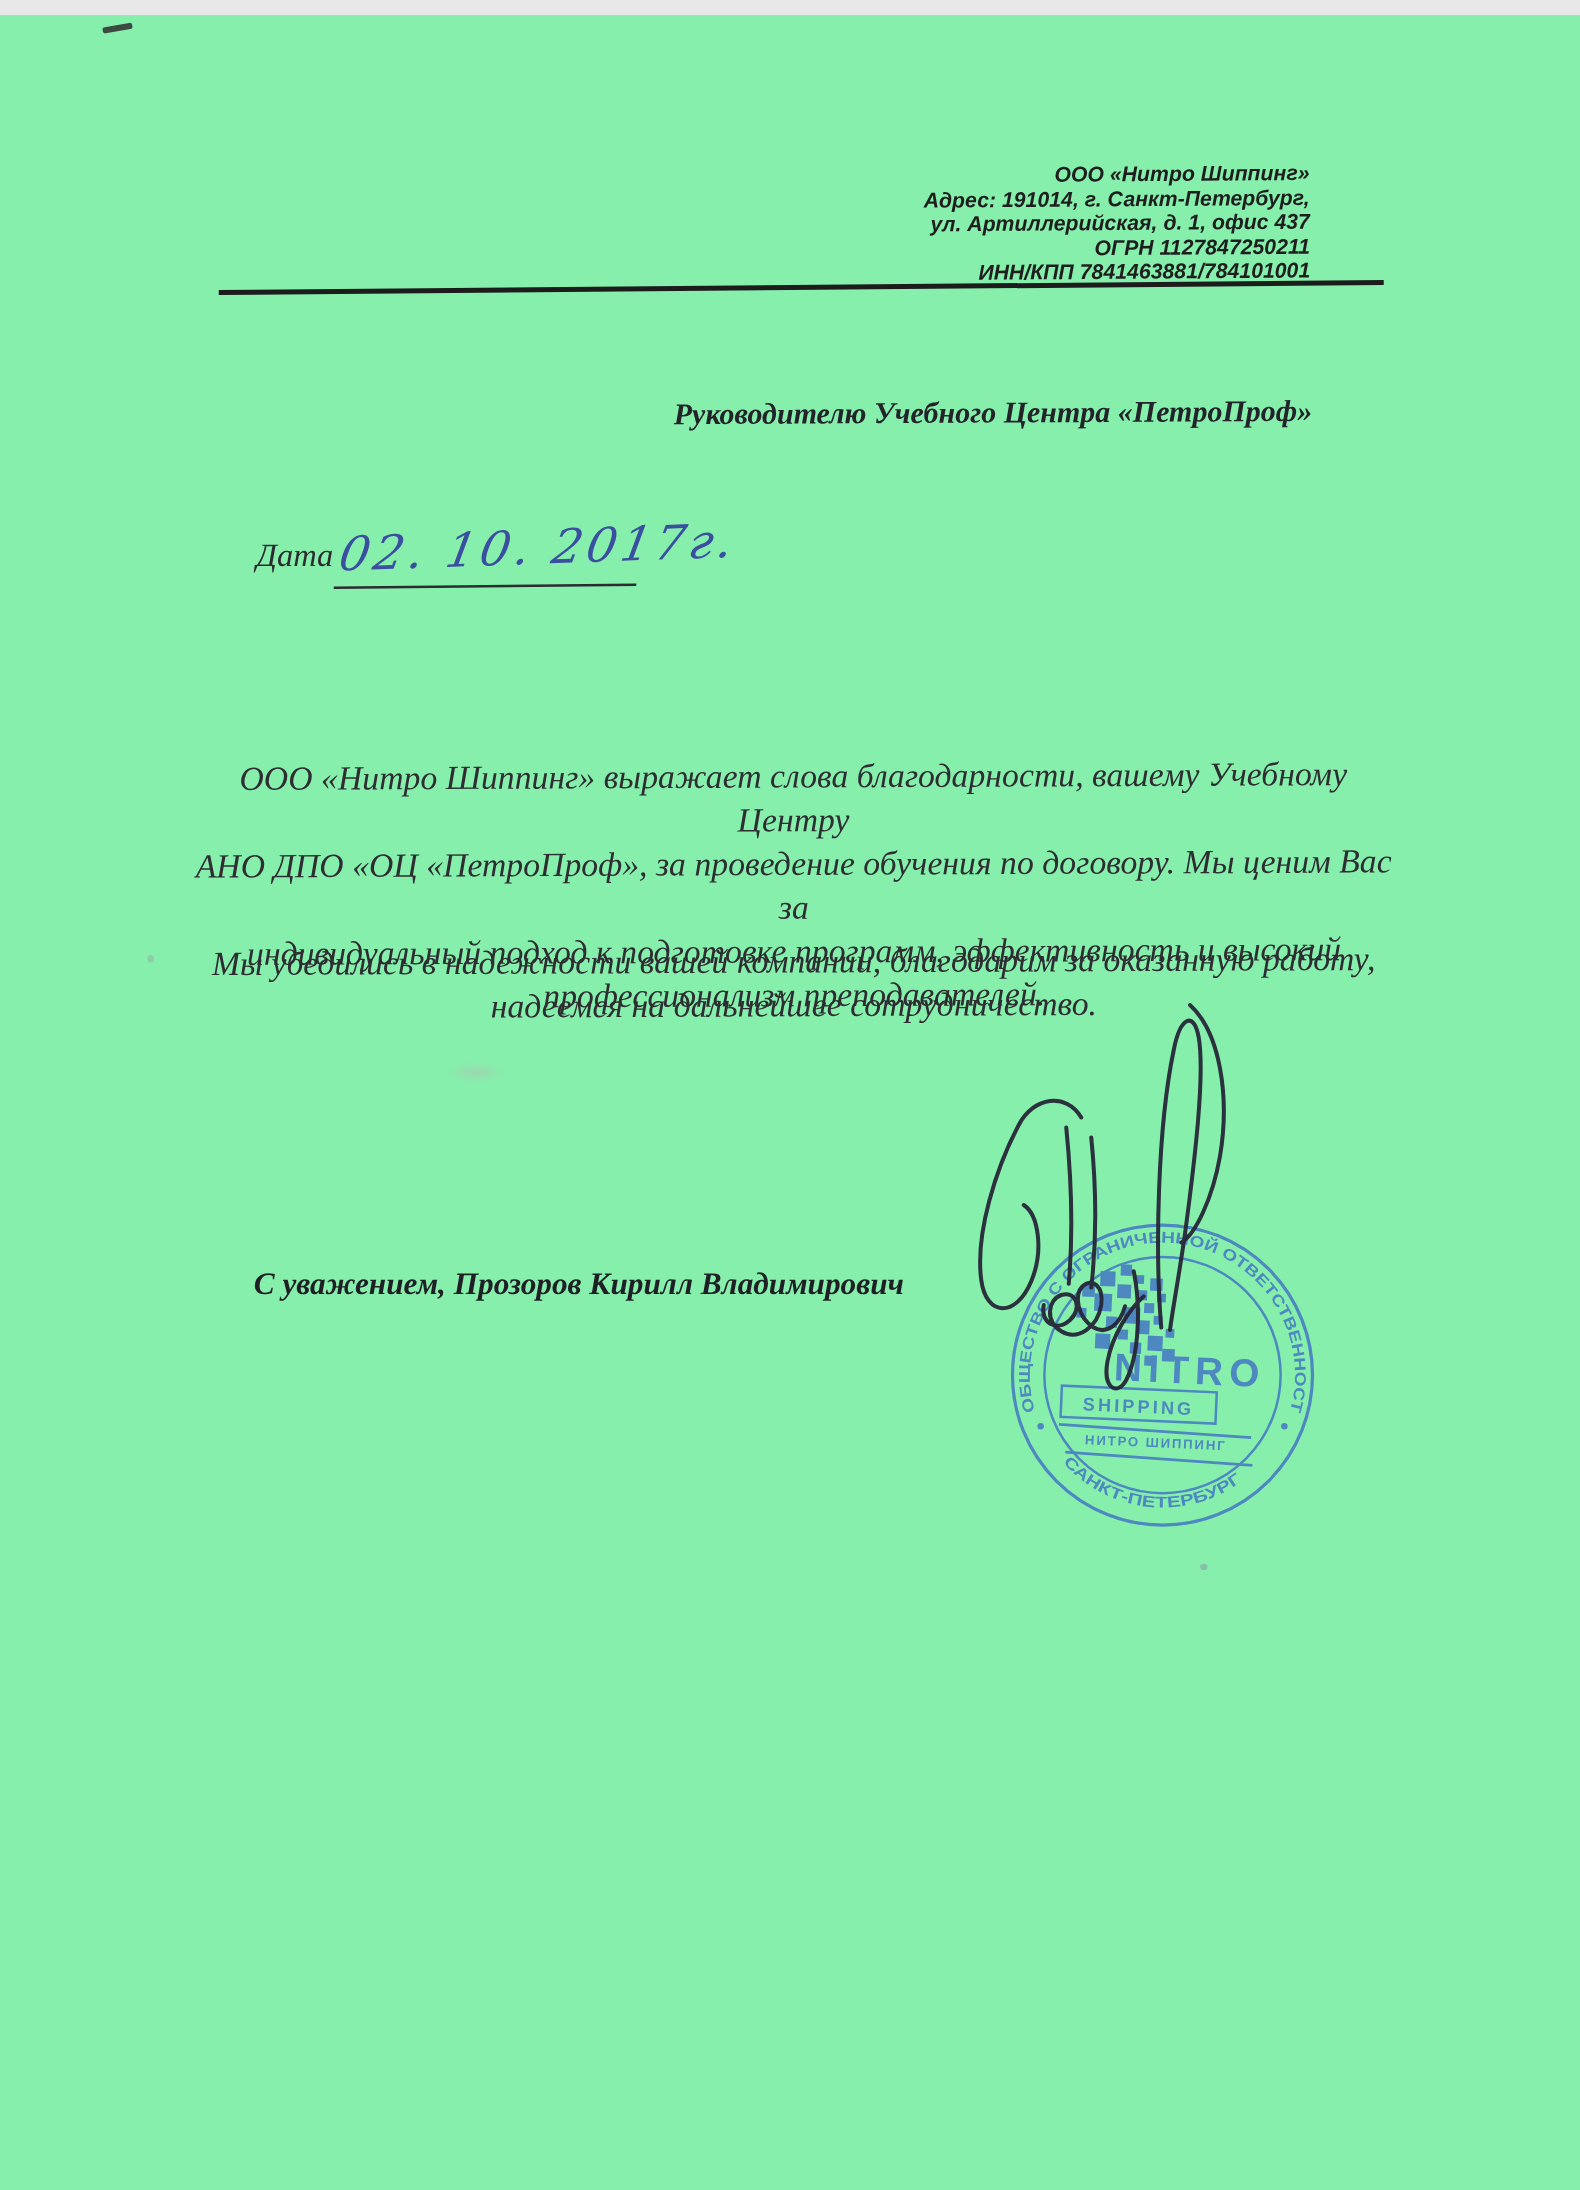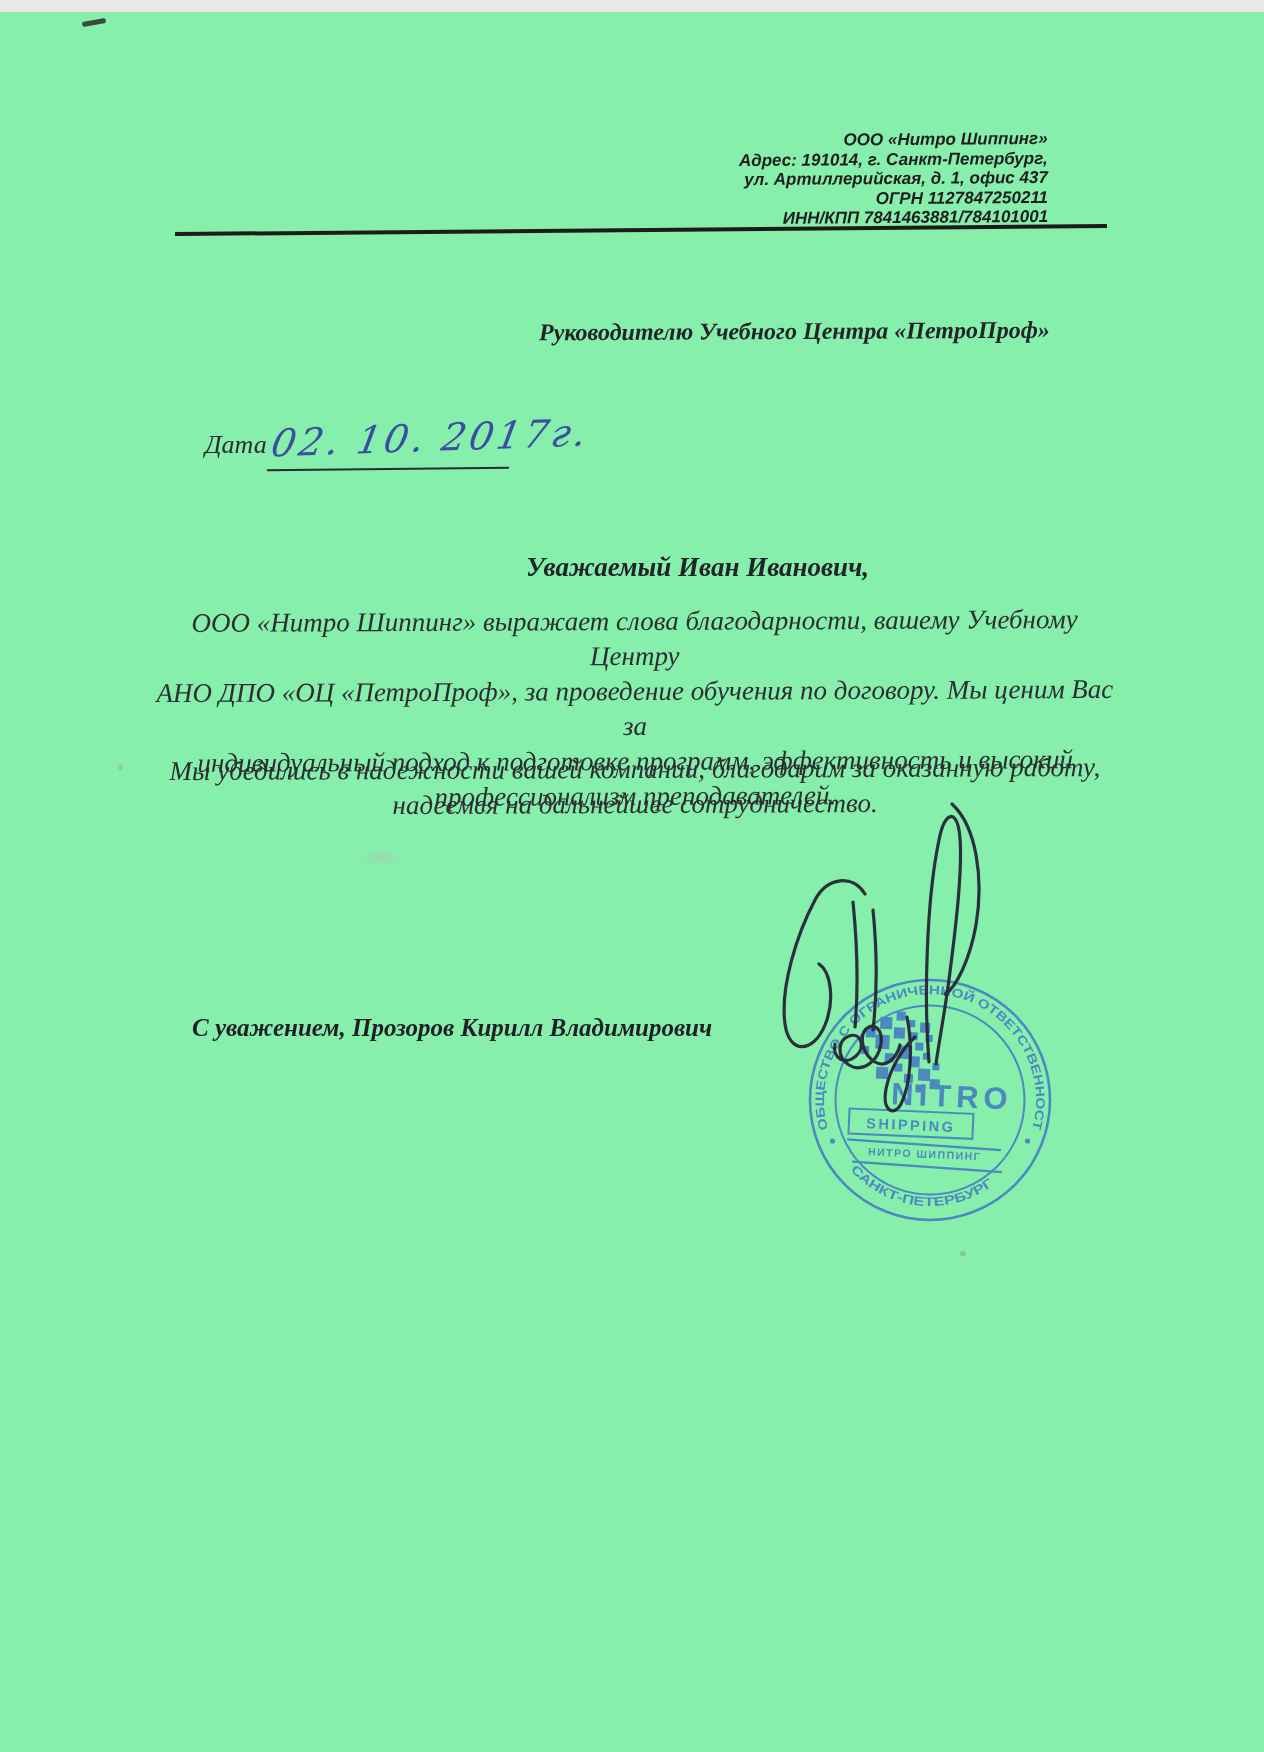--- a/index.html
+++ b/index.html
@@ -56,21 +56,21 @@
     color:#23232a; white-space:nowrap;
   }
   .para{
     position:absolute; left:150px; width:970px;
     text-align:center; font-style:italic; font-size:27px;
     line-height:35px; color:#2d2d32;
   }
   .para-1{top:592px; transform:rotate(-0.25deg);}
   .para-2{top:740px; transform:rotate(-0.25deg);}
   .signoff{
-    position:absolute; left:192px; top:1002px;
+    position:absolute; left:203px; top:1002px;
     font-weight:bold; font-style:italic; font-size:25px;
     color:#1f1f26; white-space:nowrap;
   }
   
   .stamp{
     position:absolute; left:805px; top:963px;
     width:250px; height:250px; z-index:3; opacity:0.92;
   }
   .signature{
     position:absolute; left:715px; top:770px;
@@ -103,21 +103,20 @@
   <div class="head-rule"></div>
 
   <div class="addressee">Руководителю Учебного Центра «ПетроПроф»</div>
 
   <div class="date-row">
     <span class="date-label">Дата</span>
     <span class="date-hand">02. 10. 2017г.</span>
     <span class="date-underline"></span>
   </div>
 
-  <div class="salutation">Уважаемый Иван Иванович,</div>
 
   <div class="para para-1">
     <div>ООО «Нитро Шиппинг» выражает слова благодарности, вашему Учебному Центру</div>
     <div>АНО ДПО «ОЦ «ПетроПроф», за проведение обучения по договору. Мы ценим Вас за</div>
     <div>индивидуальный подход к подготовке программ, эффективность и высокий</div>
     <div>профессионализм преподавателей.</div>
   </div>
 
   <div class="para para-2">
     <div>Мы  убедились в надежности вашей компании, благодарим за оказанную работу,</div>

